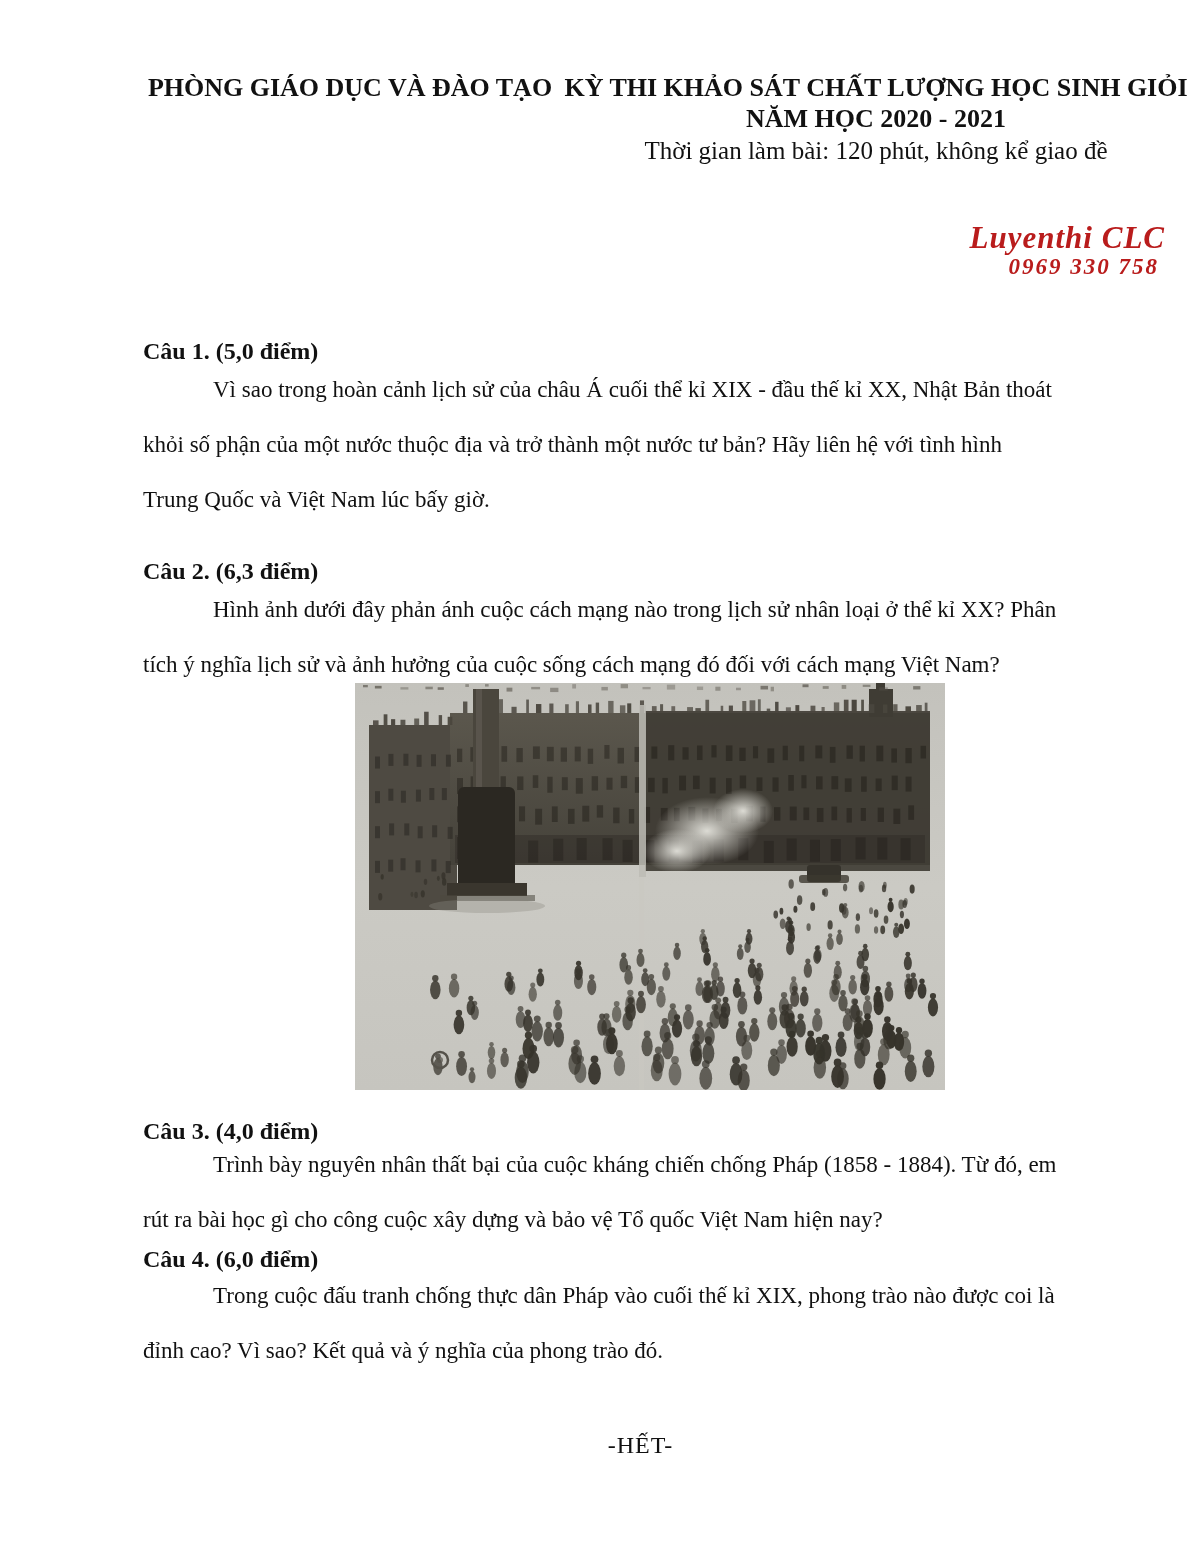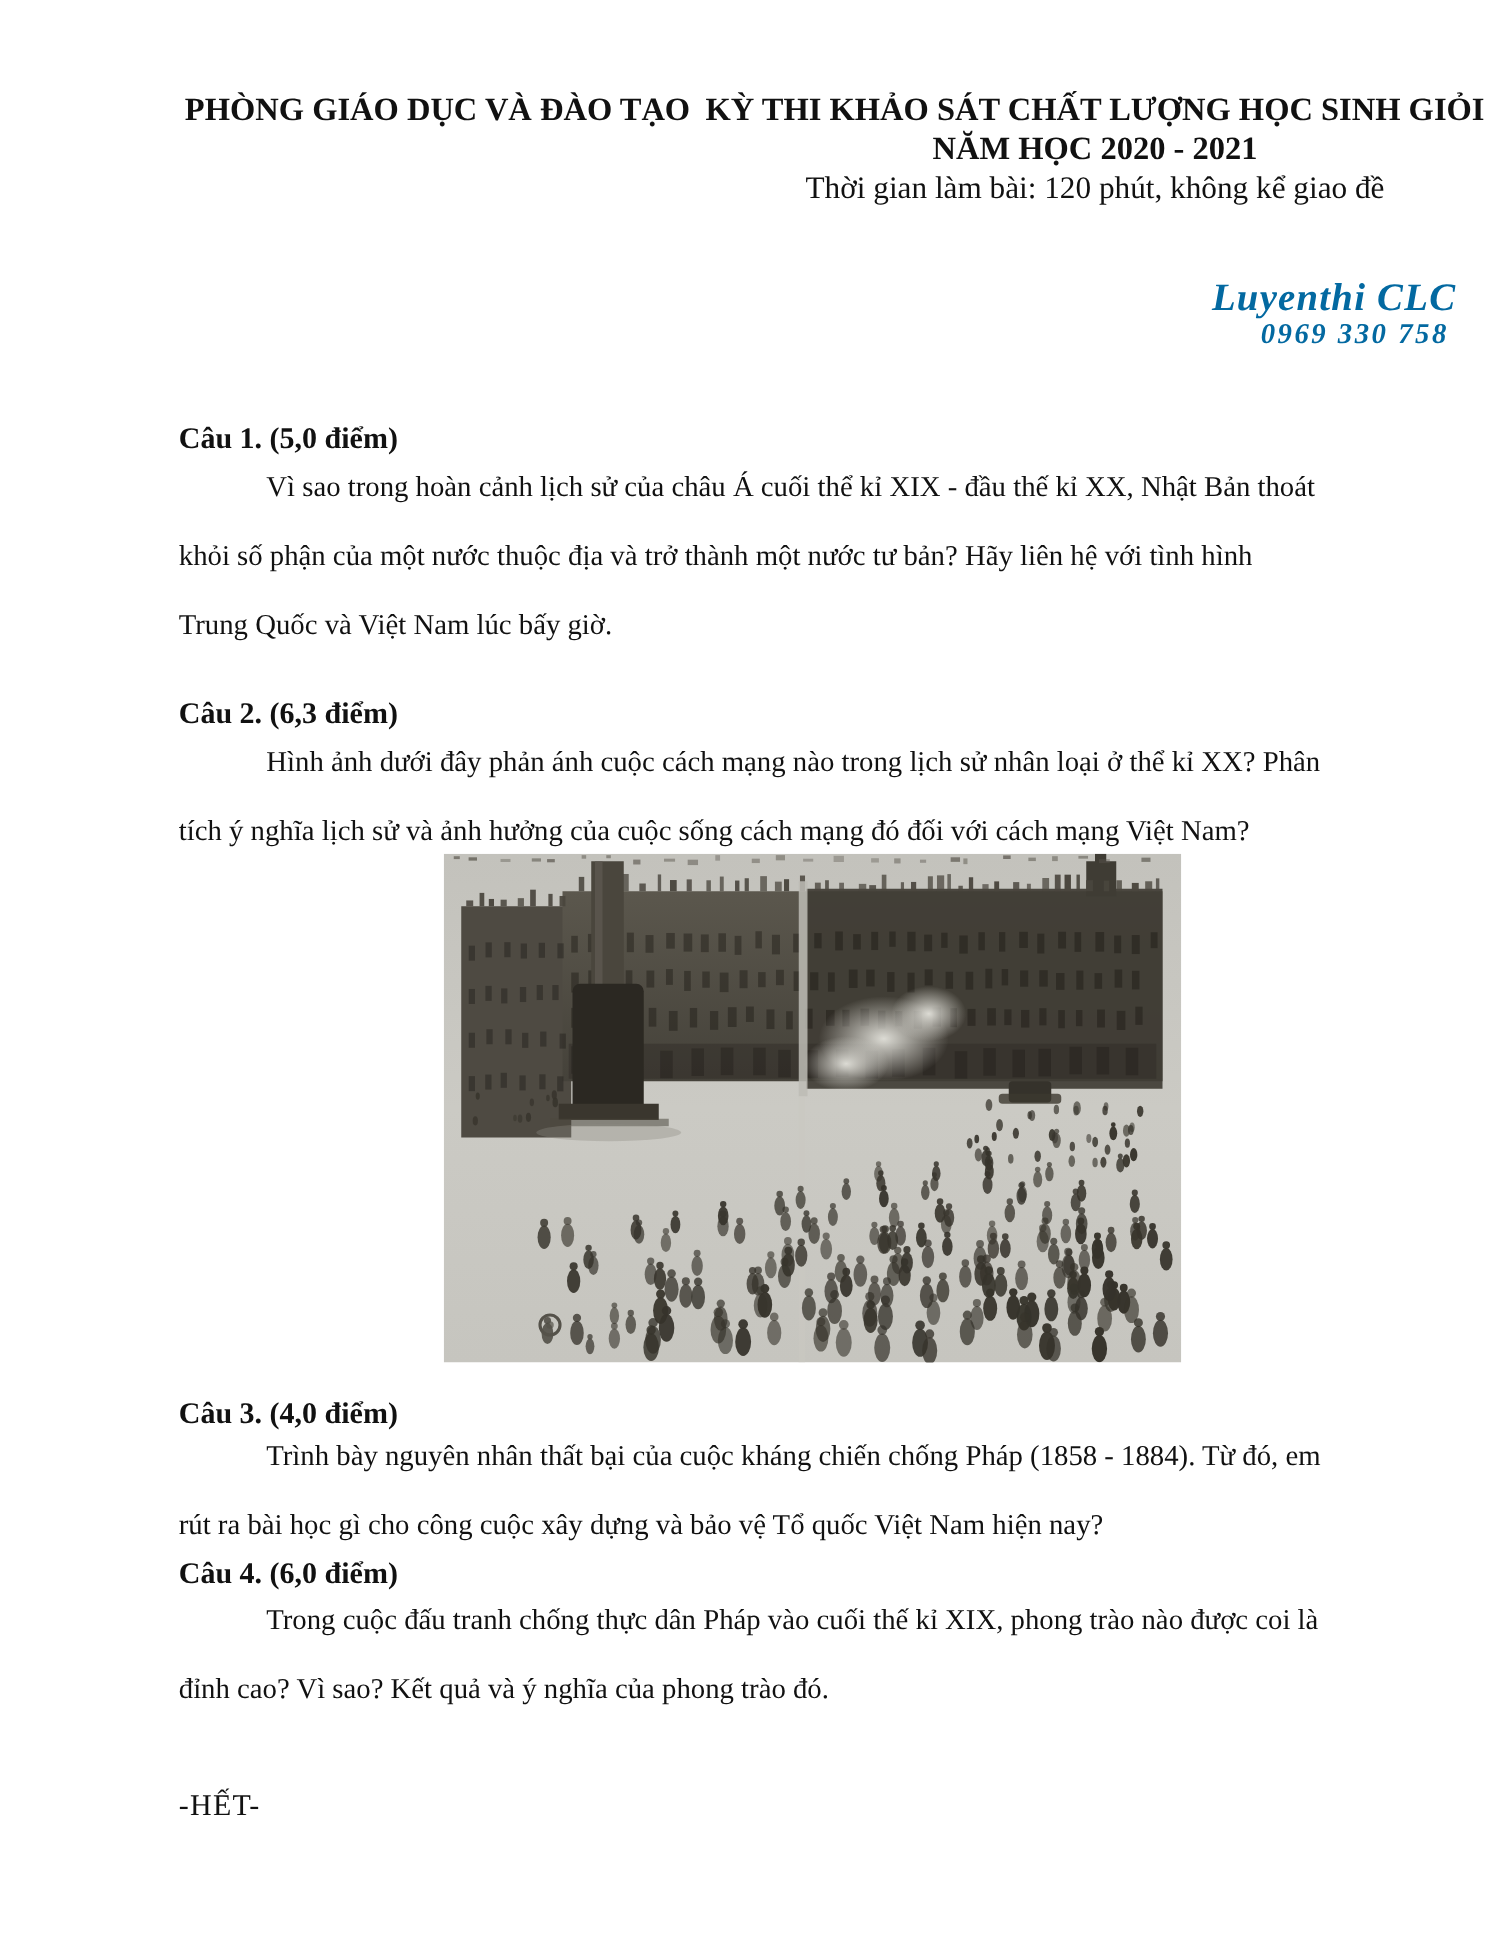--- a/index.html
+++ b/index.html
@@ -38,21 +38,21 @@
     position:absolute;left:0;
     font-weight:bold;font-size:24px;white-space:nowrap;
   }
   .q-line{
     position:absolute;left:0;
     font-size:23px;white-space:nowrap;
   }
   .q-line.indent{padding-left:70px;}
   .footer{
     position:absolute;left:0;top:1432px;width:995px;
-    text-align:left;font-size:24px;letter-spacing:1px;
+    text-align:center;font-size:24px;letter-spacing:1px;
   }
   
   .photo{
     position:absolute;left:355px;top:683px;width:590px;height:407px;
   }
   .photo svg{display:block;width:100%;height:100%;}
 </style>
 </head>
 <body>
 
@@ -61,21 +61,21 @@
   <div class="hdr-left">
     <div>PHÒNG GIÁO DỤC VÀ ĐÀO TẠO</div>
   </div>
 
   <div class="hdr-right">
     <div>KỲ THI KHẢO SÁT CHẤT LƯỢNG HỌC SINH GIỎI</div>
     <div>NĂM HỌC 2020 - 2021</div>
     <div class="duration">Thời gian làm bài: 120 phút, không kể giao đề</div>
   </div>
 
-  <div class="wm" style="color: #0369a1; font-family: Liberation Serif, serif;">
+  <div class="wm" style="color: #b91c1c; font-family: Liberation Serif, serif;">
     <div class="brand">Luyenthi CLC</div>
     <div class="phone">0969 330 758</div>
   </div>
 
   <div class="content">
 
     <div class="q-head" style="top:338px">Câu 1. (5,0 điểm)</div>
     <div class="q-line indent" style="top:377px">Vì sao trong hoàn cảnh lịch sử của châu Á cuối thể kỉ XIX - đầu thế kỉ XX, Nhật Bản thoát</div>
     <div class="q-line" style="top:432px">khỏi số phận của một nước thuộc địa và trở thành một nước tư bản? Hãy liên hệ với tình hình</div>
     <div class="q-line" style="top:487px">Trung Quốc và Việt Nam lúc bấy giờ.</div>

